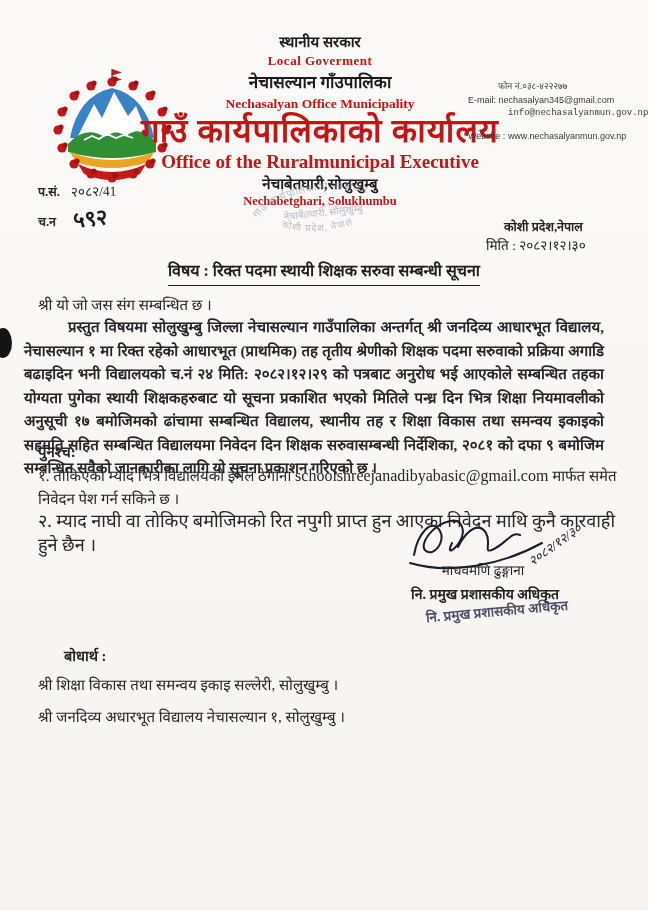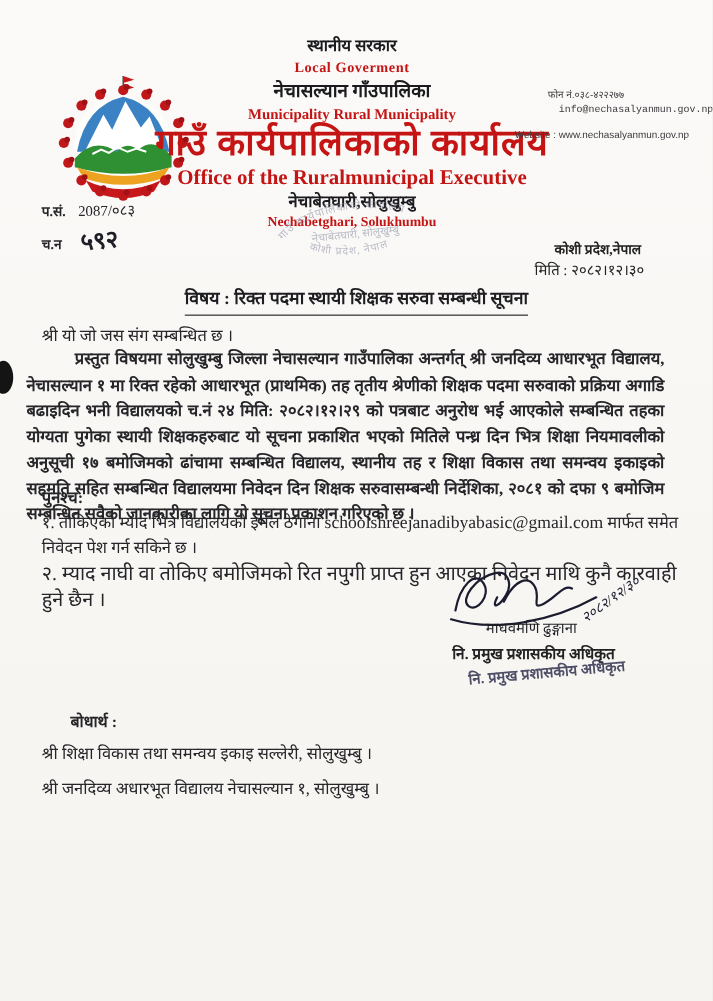--- a/index.html
+++ b/index.html
@@ -141,29 +141,30 @@
           <circle r="4.6"></circle>
           <circle cx="3" cy="-3" r="2.6" fill="#a01014"></circle>
         </g>
     </g>
   </svg>
 
   <div class="hdr-center">
     <div class="h-np1">स्थानीय सरकार</div>
     <div class="h-en1 red">Local  Goverment</div>
     <div class="h-np2">नेचासल्यान गाँउपालिका</div>
-    <div class="h-en2 red">Municipality Rural Municipality</div>
+    <div class="h-en2 red">Nechasalyan Office Municipality</div>
     <div class="h-office red">गाउँ कार्यपालिकाको कार्यालय</div>
     <div class="h-office-en red">Office of the Ruralmunicipal Executive</div>
     <div class="h-place">नेचाबेतघारी,सोलुखुम्बु</div>
     <div class="h-place-en red">Nechabetghari, Solukhumbu</div>
   </div>
 
   <div class="contact">
     <div class="phone">फोन नं.०३८-४२२२७७</div>
+    <div><span>E-mail:</span> <span>nechasalyan345@gmail.com</span></div>
     <div class="email2">info@nechasalyanmun.gov.np</div>
     <div class="web"><span>Website :</span> <span>www.nechasalyanmun.gov.np</span></div>
   </div>
 
   <svg class="seal" width="190" height="100" viewBox="0 0 190 100">
     <defs>
       <path id="arcTop" d="M24,58 A72,36 0 0 1 166,58"></path>
       <path id="arcBot" d="M34,44 A62,30 0 0 0 156,44"></path>
     </defs>
     <text font-size="10" fill="#8e92a6" letter-spacing="1" font-family="Liberation Serif, DejaVu Serif, serif">
@@ -171,21 +172,21 @@
     </text>
     <text x="95" y="54" font-size="10" fill="#8e92a6" text-anchor="middle" font-family="Liberation Serif, DejaVu Serif, serif">नेचाबेतघारी, सोलुखुम्बु</text>
     <text font-size="9.5" fill="#8e92a6" letter-spacing="1" font-family="Liberation Serif, DejaVu Serif, serif">
       <textPath href="#arcBot" startOffset="18%">कोशी प्रदेश, नेपाल</textPath>
     </text>
   </svg>
 
   <div class="refblock">
     <div>
       <span class="lbl">प.सं.</span>
-      <span class="ref-val">2087/०८३</span>
+      <span class="ref-val">२०८२/41</span>
     </div>
     <div class="ch-row">
       <span class="lbl">च.न</span>
       <span class="ch-val">५९२</span>
     </div>
   </div>
 
   <div class="province">कोशी प्रदेश,नेपाल</div>
   <div class="dateline">
     <span>मिति :</span>

